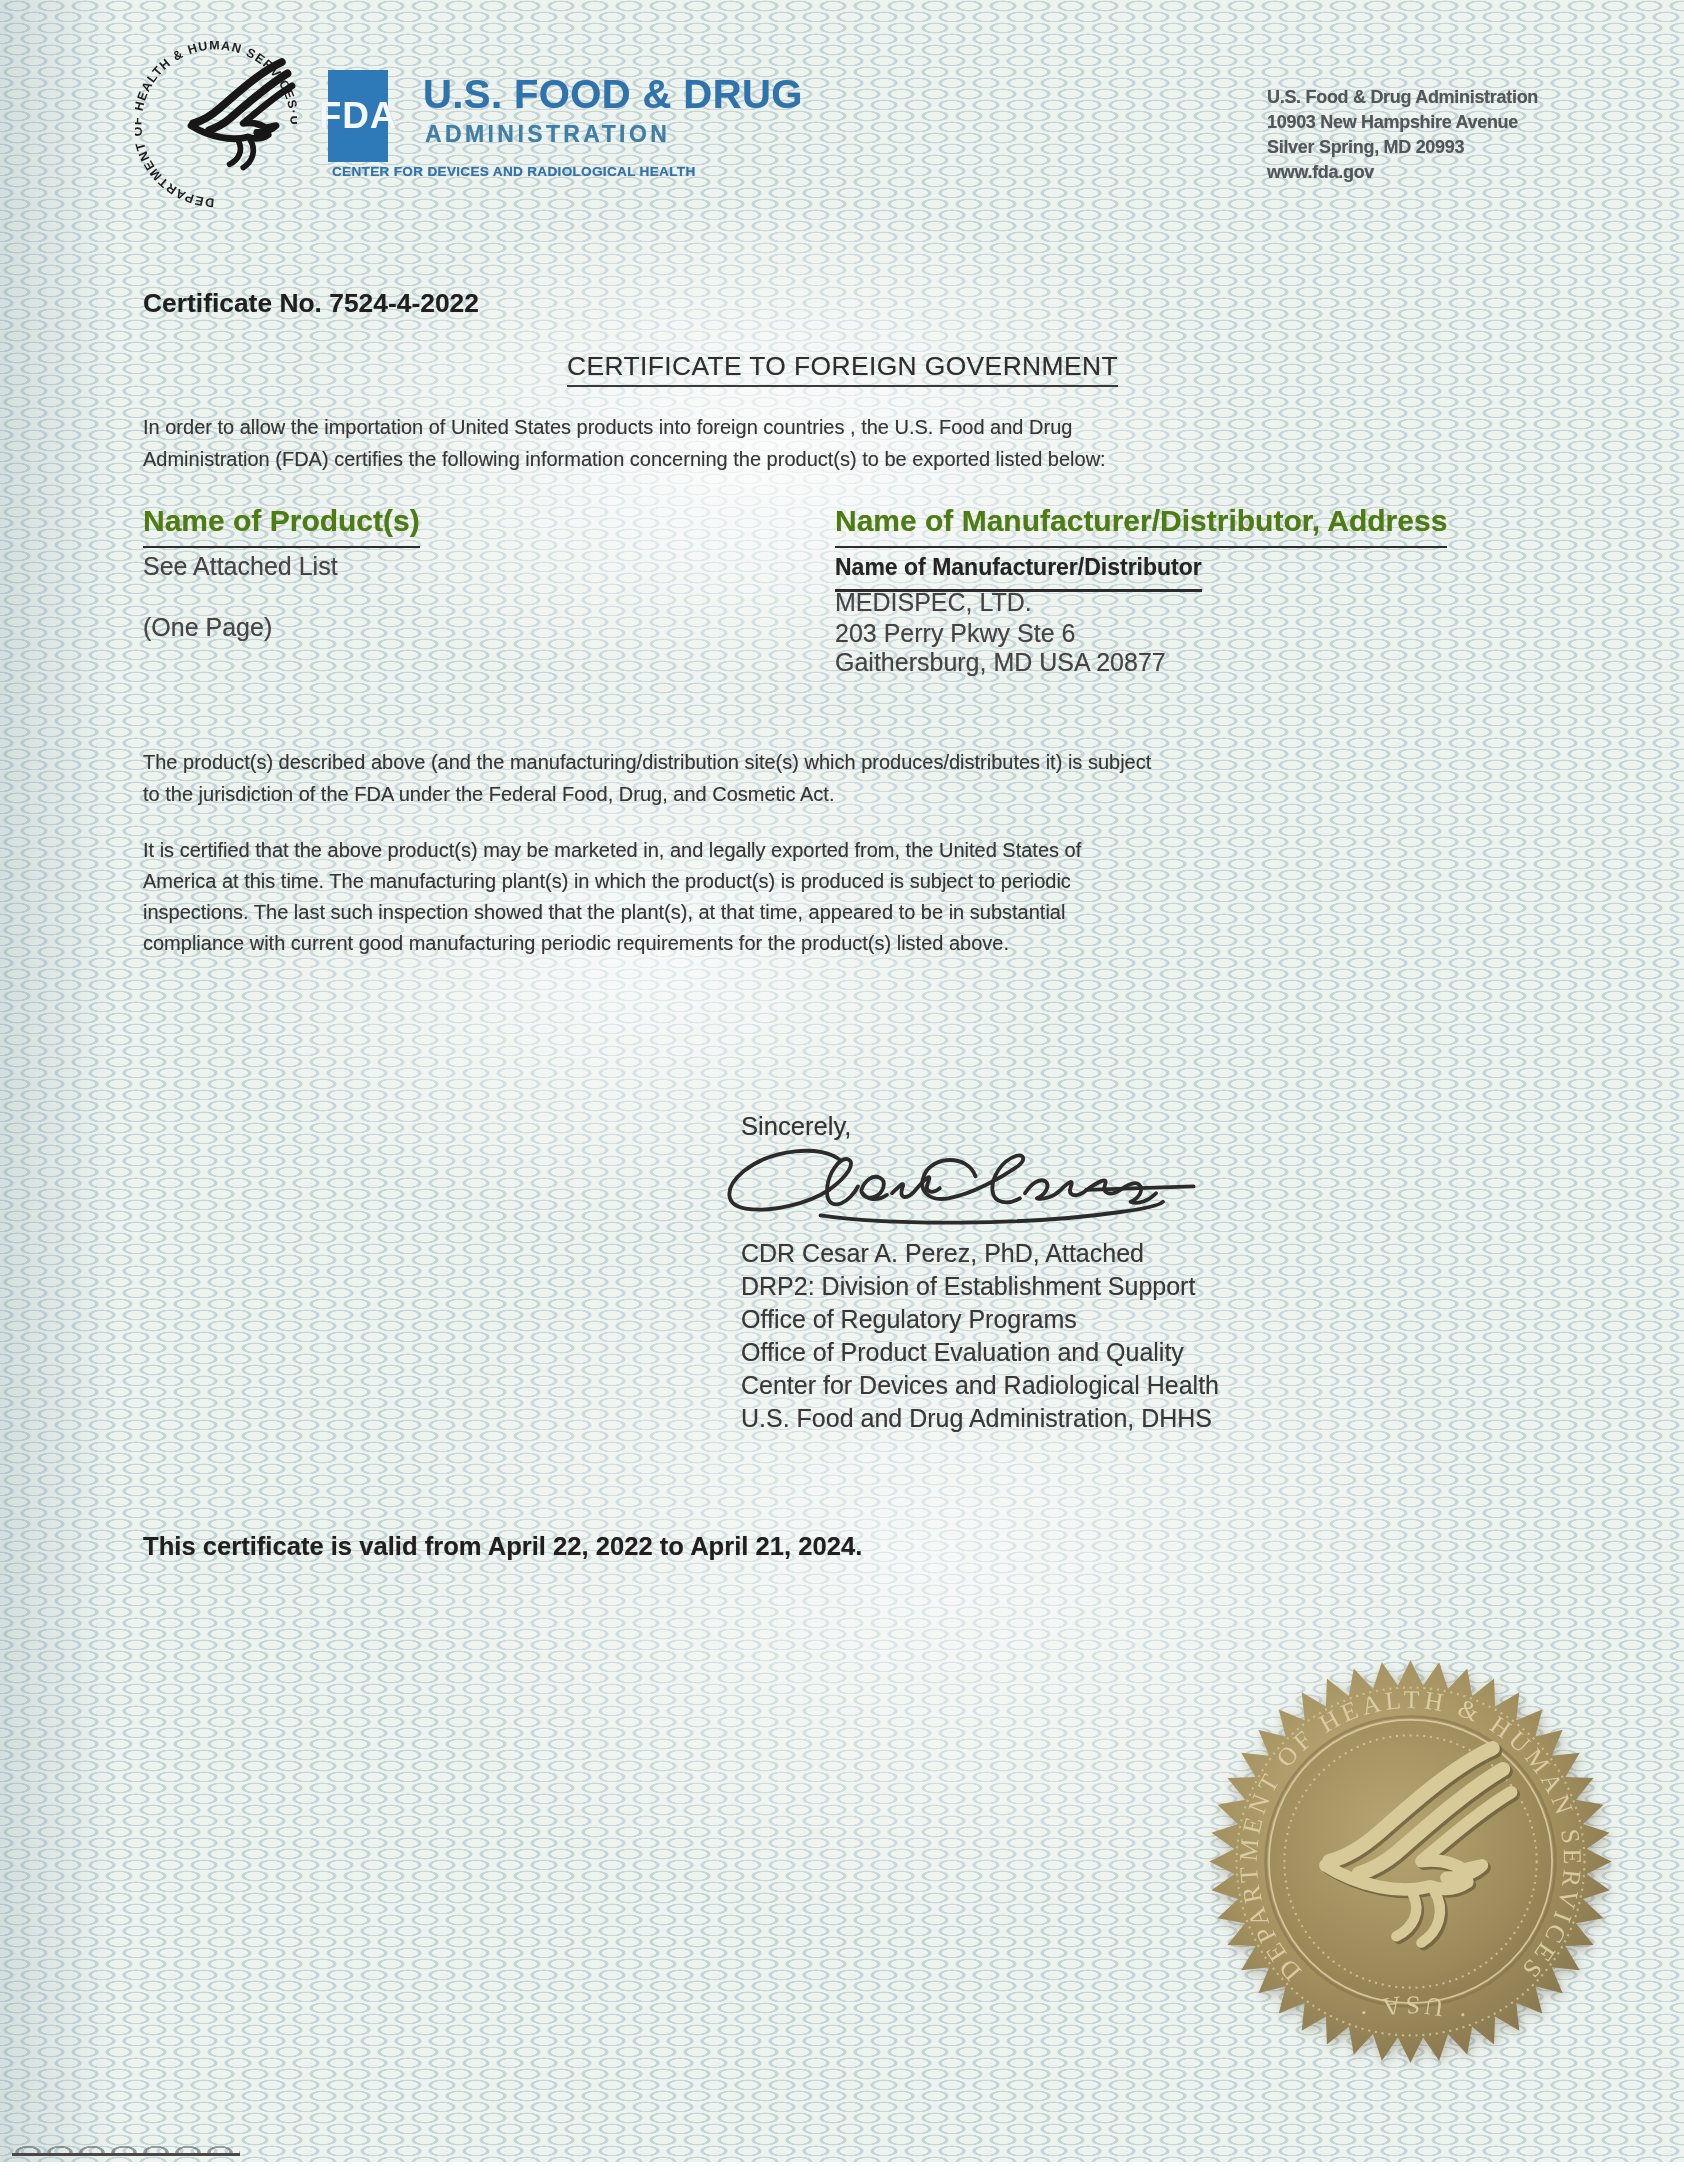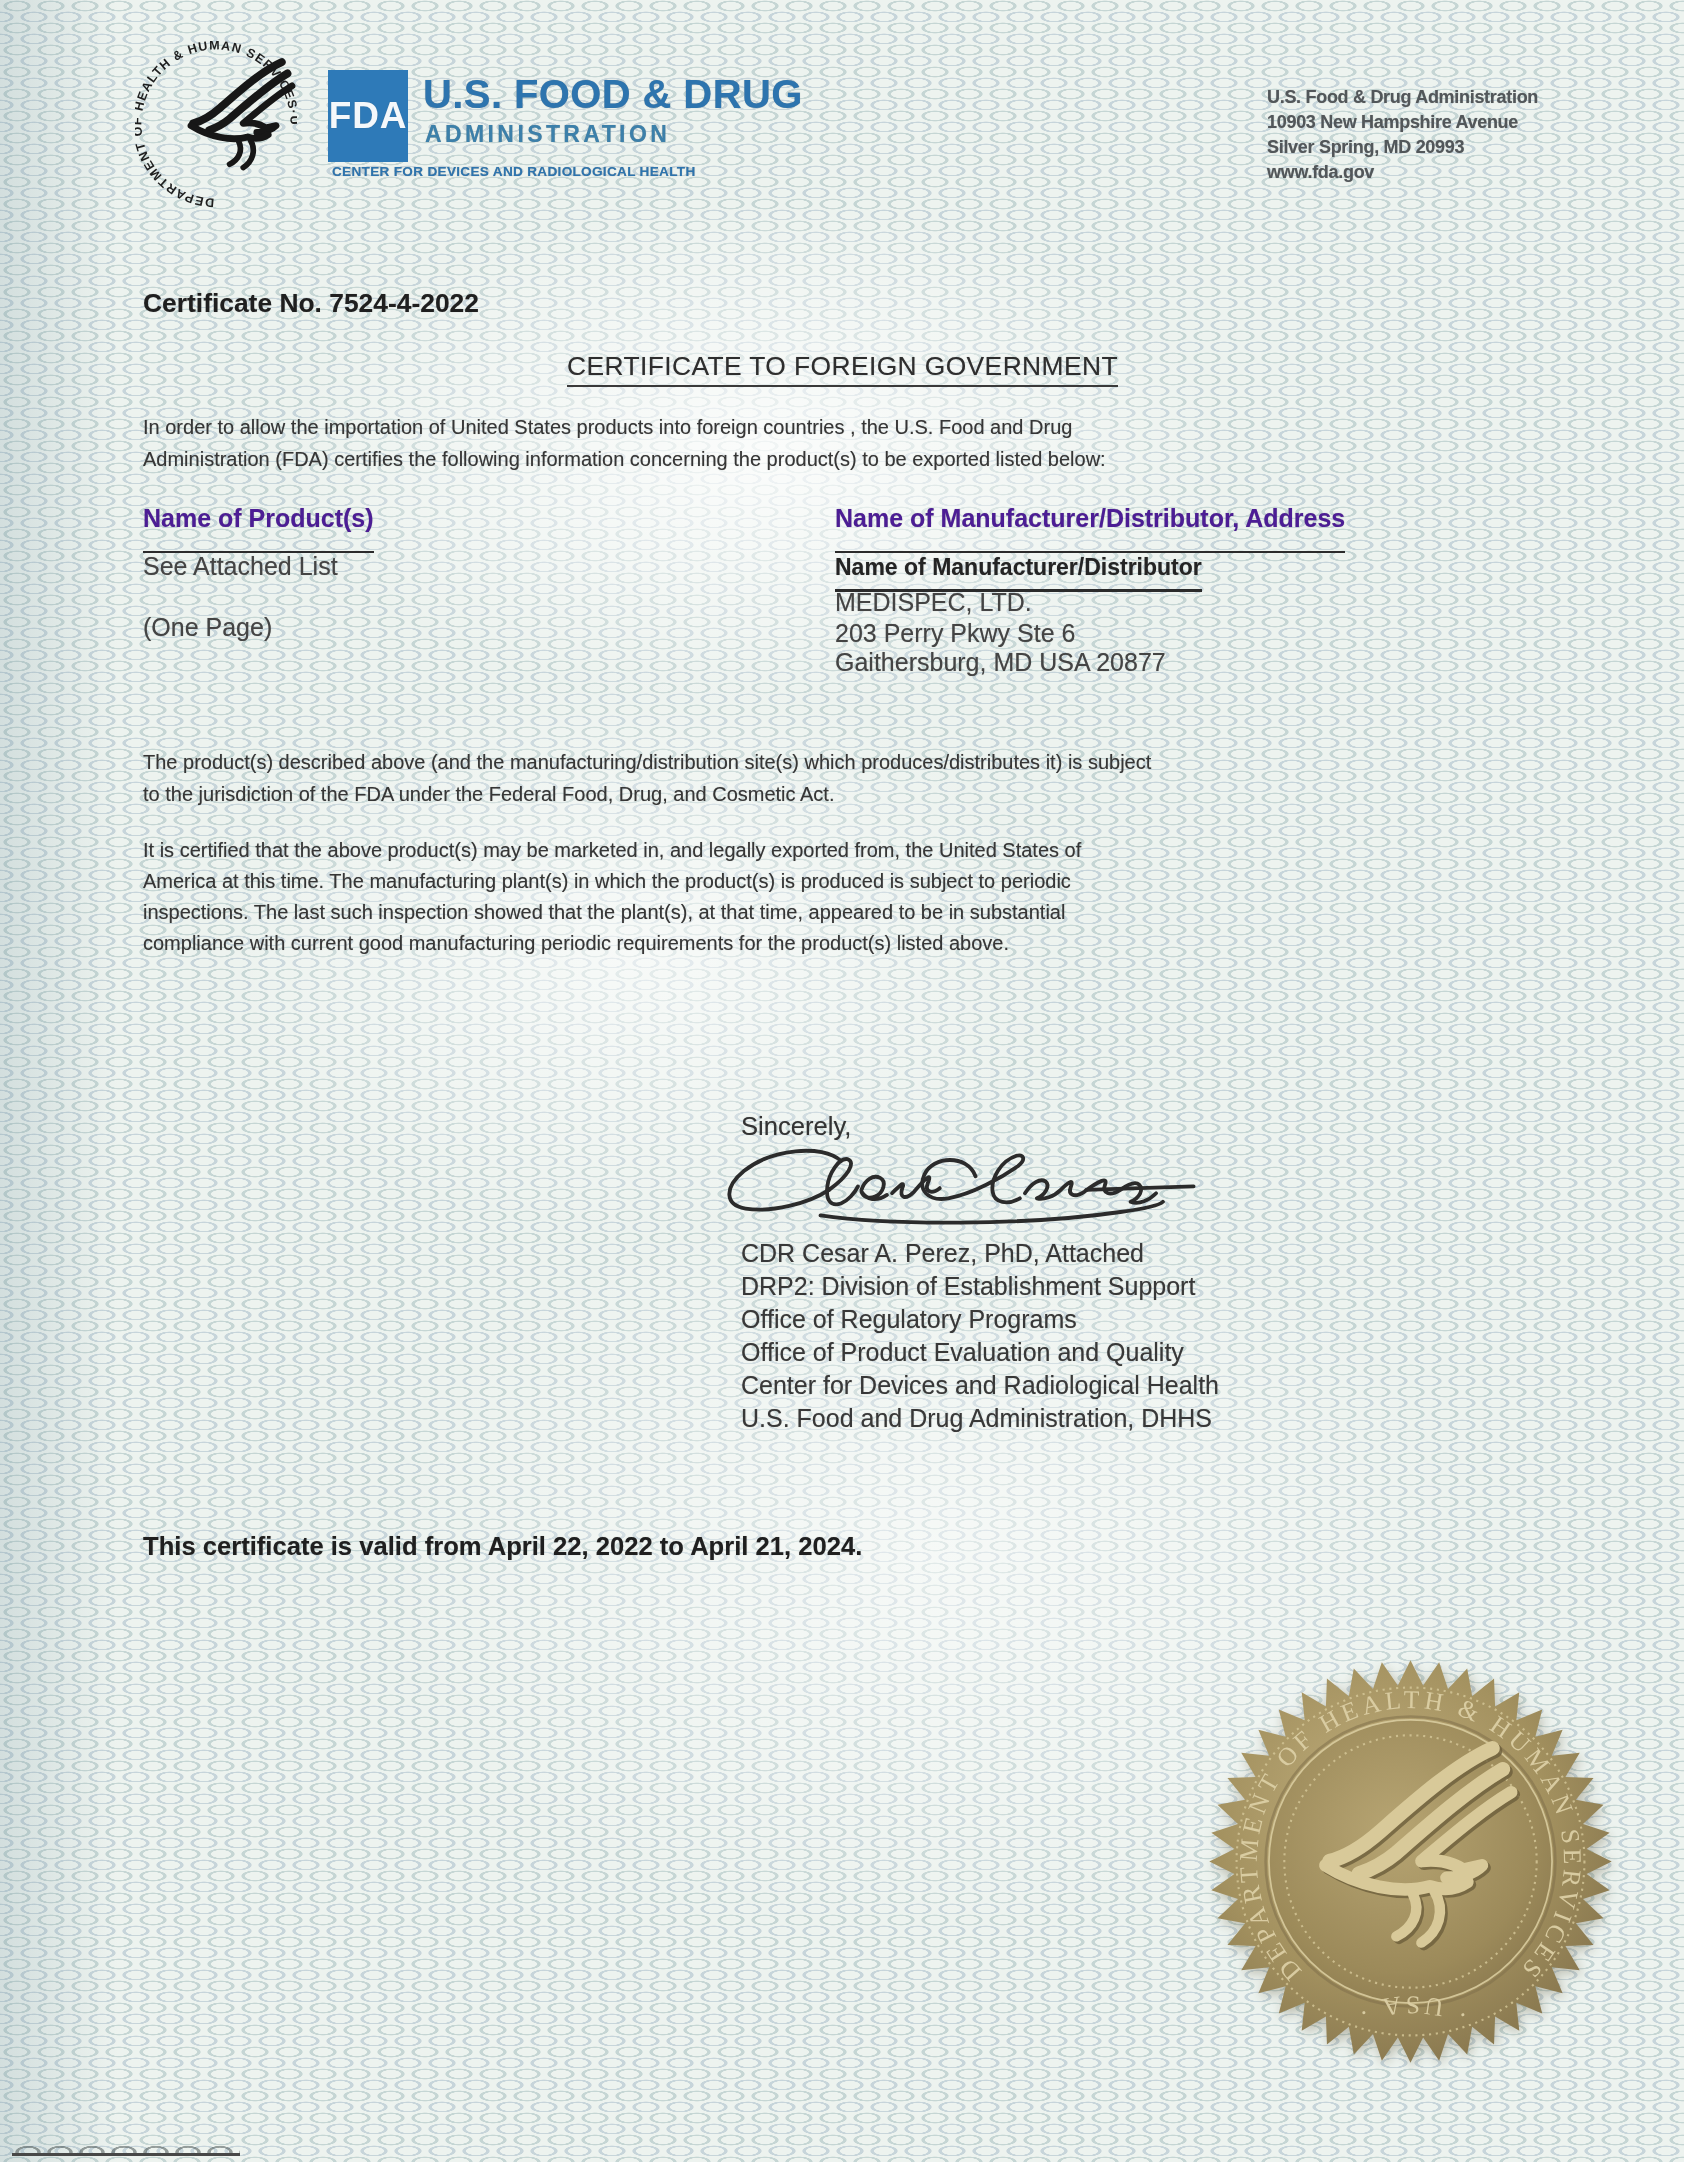--- a/index.html
+++ b/index.html
@@ -19,34 +19,34 @@
       radial-gradient(852px 579px at 55% 72%, rgba(255,255,255,0.5), rgba(255,255,255,0) 65%),
       linear-gradient(90deg, rgba(105,140,152,0.20), rgba(105,140,152,0) 7%),
       radial-gradient(ellipse 16px 6.4px at 17px 6px, rgba(0,0,0,0) 60%, rgba(141,173,174,0.42) 65%, rgba(141,173,174,0.42) 82%, rgba(0,0,0,0) 88%),
       radial-gradient(ellipse 16px 6.4px at 0px 17px, rgba(0,0,0,0) 60%, rgba(132,160,181,0.36) 65%, rgba(132,160,181,0.36) 82%, rgba(0,0,0,0) 88%),
       radial-gradient(ellipse 16px 6.4px at 34px 17px, rgba(0,0,0,0) 60%, rgba(132,160,181,0.36) 65%, rgba(132,160,181,0.36) 82%, rgba(0,0,0,0) 88%);
     background-size:auto,auto,auto,auto,34px 22px,34px 22px,34px 22px;
   }
   .abs{position:absolute;}
   .scan-text{text-shadow:0 0 0.9px rgba(70,70,70,0.45);}
   
-  .fda-square{left:328px;top:70px;width:80px;height:92px;background:#2e7ab8;
+  .fda-square{left:328px;top:70px;width:60px;height:92px;background:#2e7ab8;
     display:flex;align-items:center;justify-content:center;}
   .fda-square span{color:#f4f8fb;font-weight:bold;font-size:37px;letter-spacing:0.9px;}
   .fda-word1{left:423px;top:72px;font-size:40px;font-weight:bold;color:#2d74ae;letter-spacing:0.4px;}
   .fda-word2{left:425px;top:121px;font-size:23px;font-weight:bold;color:#3c80aa;letter-spacing:3.4px;}
   .fda-sub{left:332px;top:164px;font-size:13.6px;font-weight:bold;color:#2d74ae;letter-spacing:0.3px;}
   .agency-address{left:1267px;top:85px;font-size:18px;font-weight:bold;color:#52575a;line-height:25px;letter-spacing:-0.3px;}
   
   .cert-no{left:143px;top:288px;font-size:26.4px;font-weight:bold;color:#1f1f1f;}
   .doc-title-row{left:0;top:351px;width:1685px;text-align:center;}
   .doc-title{display:inline-block;font-size:26.4px;color:#2e2e2e;border-bottom:2.1px solid #3a3a3a;padding-bottom:2.6px;letter-spacing:0.4px;}
   .bodytext{font-size:20px;color:#363636;line-height:32px;}
   .intro{left:143px;top:411px;}
-  .col-header{font-size:25px;font-weight:bold;color:#4c1d95;border-bottom:2.6px solid #2b2b2b;padding-bottom:18px;display:inline-block;}
+  .col-header{font-size:30px;font-weight:bold;color:#4d7c0f;border-bottom:2.6px solid #2b2b2b;padding-bottom:8px;display:inline-block;}
   .col-subheader{font-size:23px;font-weight:bold;color:#242424;border-bottom:3px solid #2b2b2b;padding-bottom:8px;display:inline-block;}
   .plain{font-size:25px;color:#444;}
   .para{left:143px;margin-top:16px;}
   .sincerely{left:741px;top:1112px;font-size:25.6px;color:#333;}
   .sig-lines{left:741px;top:1237px;font-size:25px;color:#383838;line-height:33px;}
   .validity{left:143px;top:1532px;font-size:25.6px;font-weight:bold;color:#1f1f1f;}
   .seal-wrap{left:1208px;top:1659px;filter:drop-shadow(2.6px 4.3px 6px rgba(90,80,50,0.35));}
   .scanline{left:12px;top:2153px;width:228px;height:3.4px;background:#474747;}
   .scan-scallops{left:12px;top:2137px;width:228px;height:16px;
      background:radial-gradient(ellipse 15.3px 7.7px at 16px 15.3px, rgba(0,0,0,0) 58%, rgba(75,85,85,0.55) 63%, rgba(75,85,85,0.55) 80%, rgba(0,0,0,0) 86%);

